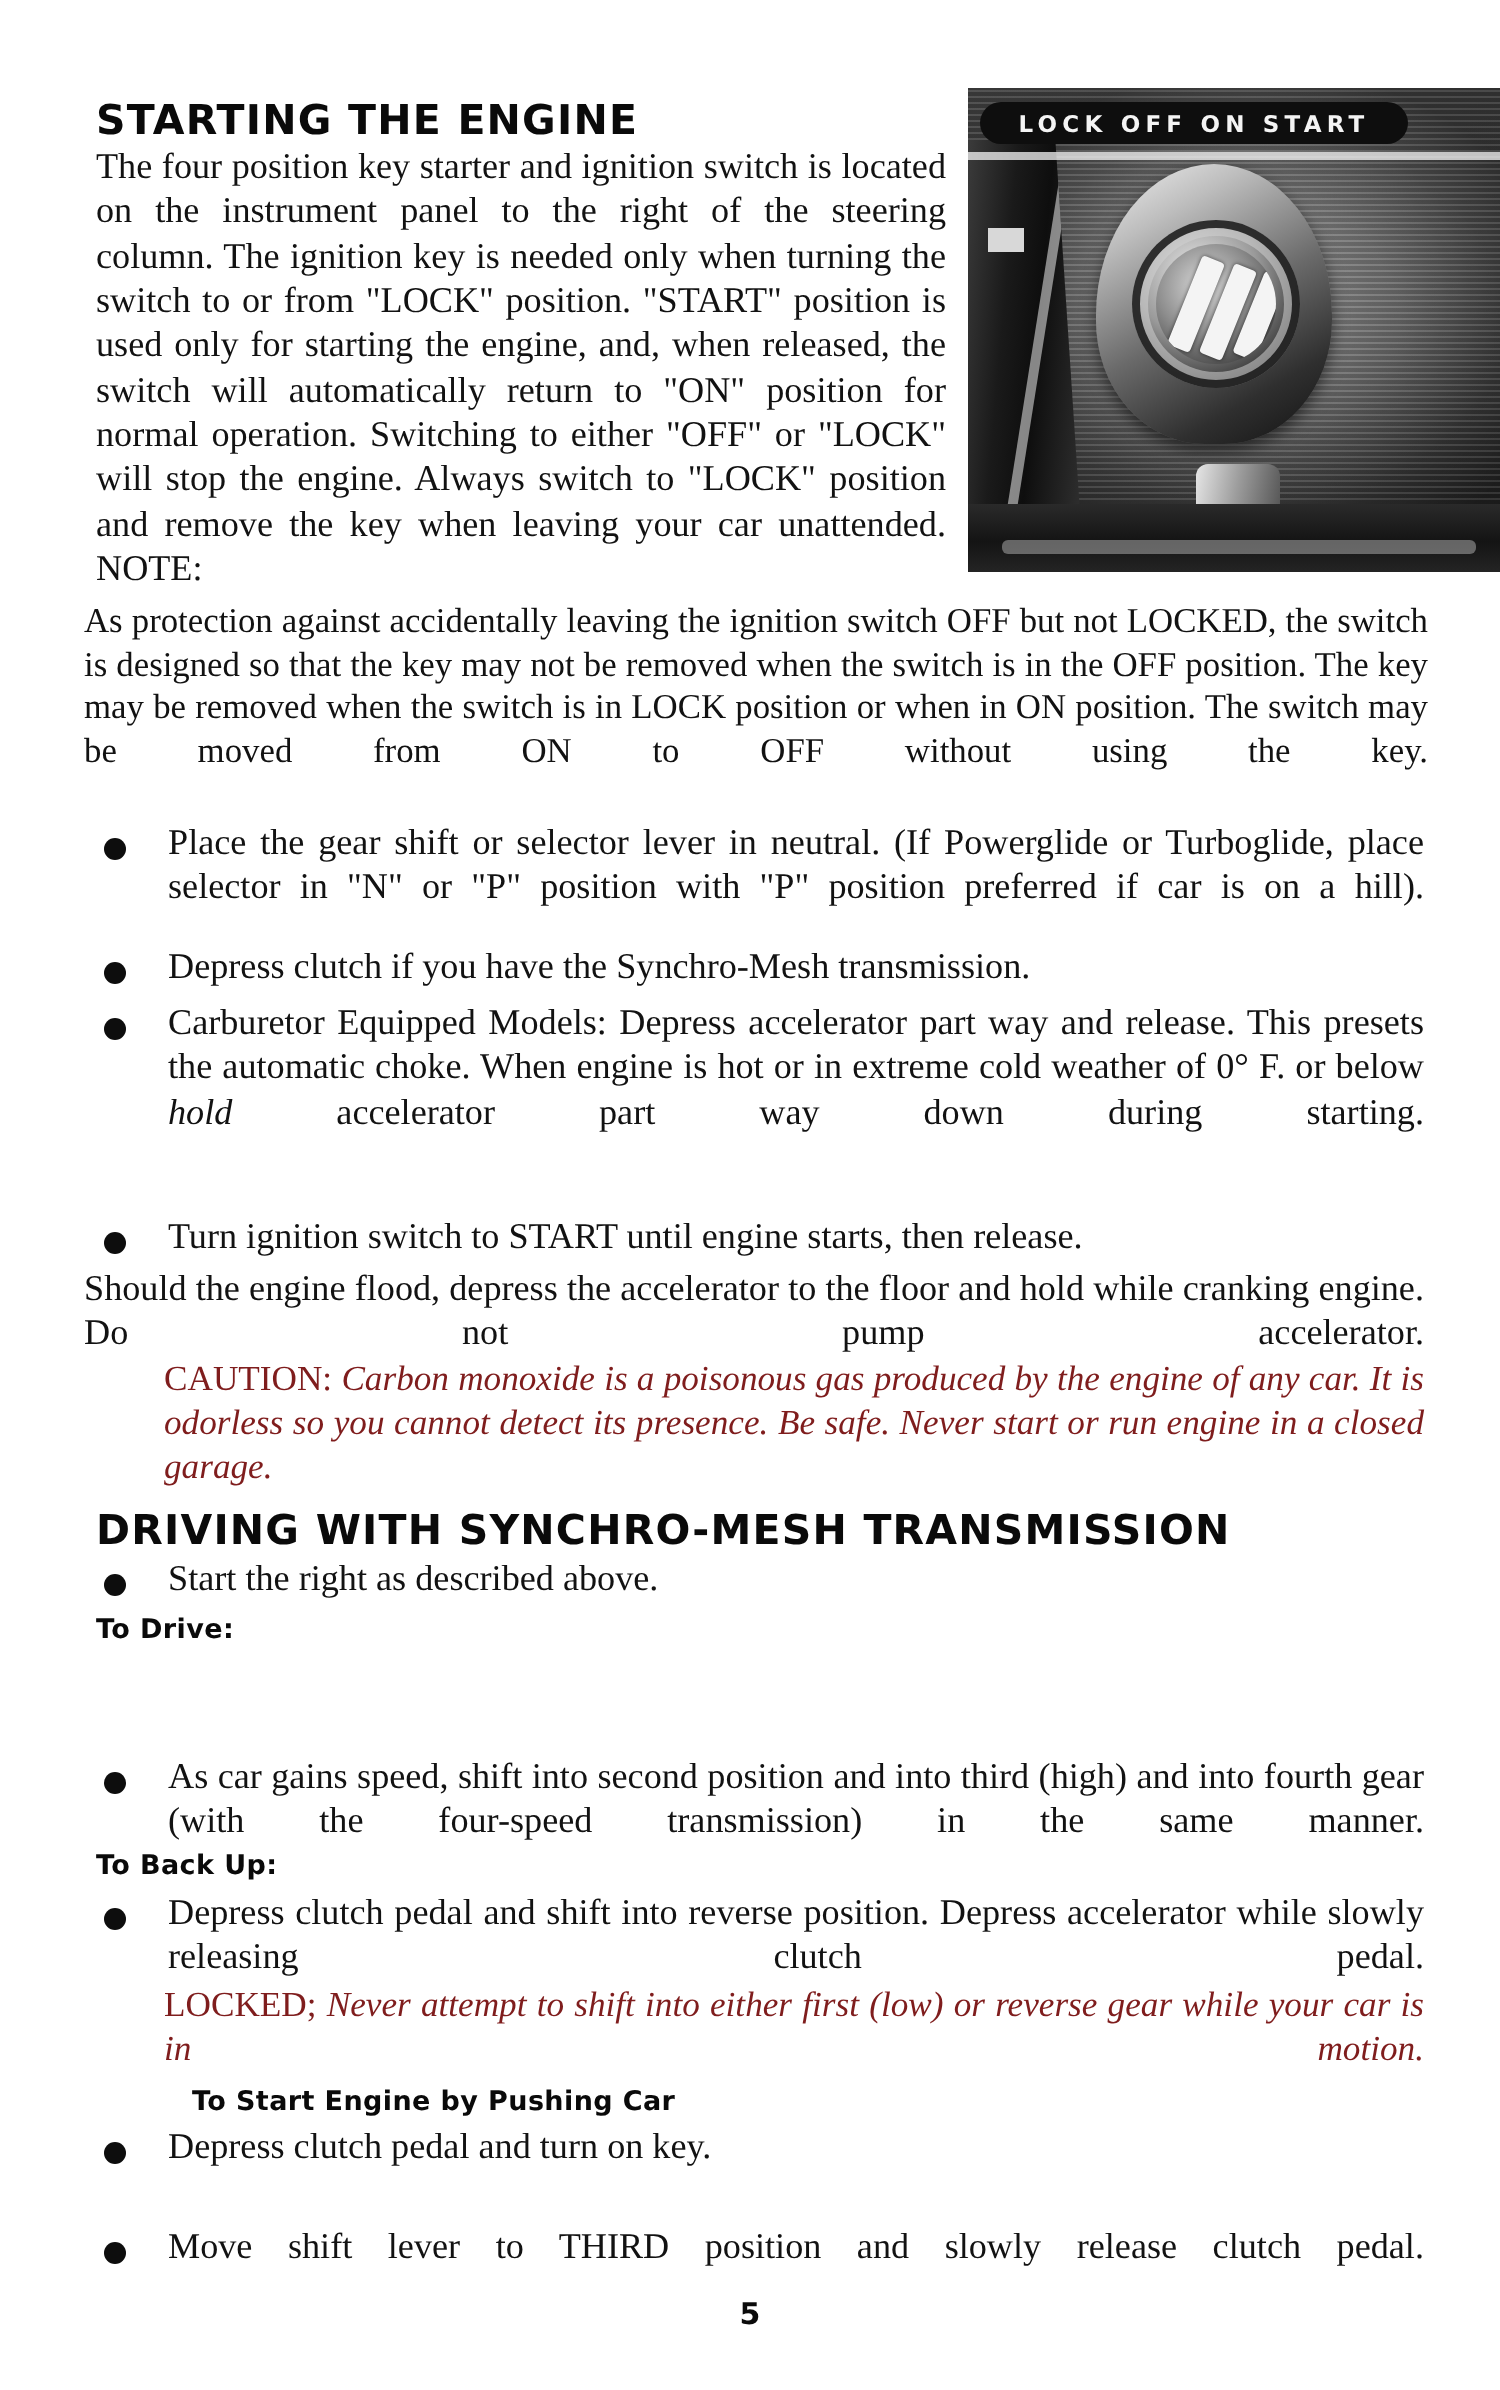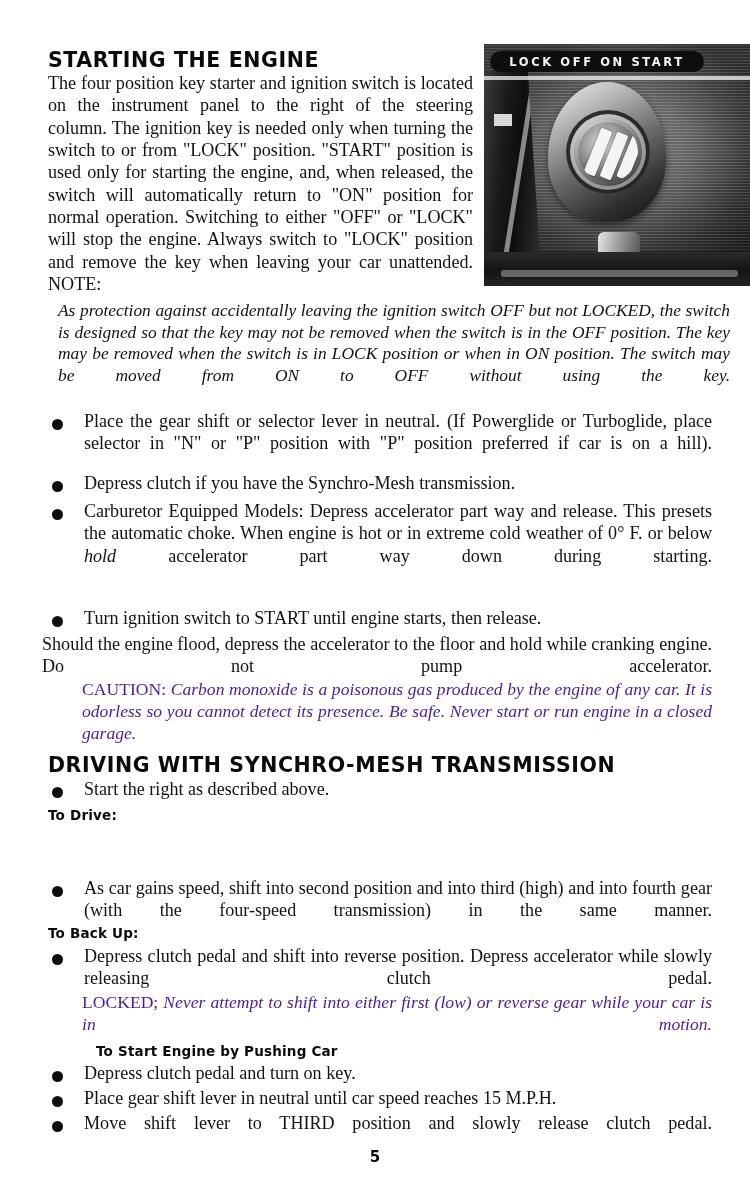--- a/index.html
+++ b/index.html
@@ -48,24 +48,22 @@
     position: absolute;
     font-size: 18.1px;
     line-height: 22.35px;
     text-align: justify;
     text-justify: inter-word;
     color: #121212;
   }
   .para.narrow { width: 425px; }
   .para.full  { width: 670px; }
   .para.ital {
-    font-style: italic;
     font-size: 17.4px;
     line-height: 21.6px;
-    margin-left: 16px;
   }
 
   
   .para::after {
     content: "";
     display: inline-block;
     width: 100%;
   }
 
   
@@ -99,21 +97,21 @@
   .bullet-text.nostretch::after { display: none; }
 
   
   .caution {
     position: absolute;
     width: 630px;
     left: 82px;
     font-size: 17.6px;
     line-height: 22.2px;
     text-align: justify;
-    color: #4c1d95;
+    color: #7f1d1d;
   }
   .caution .lead { font-style: normal; }
   .caution .body { font-style: italic; }
   .caution::after {
     content: "";
     display: inline-block;
     width: 100%;
   }
 
   
@@ -373,24 +371,20 @@
     <span class="body">Never attempt to shift into either first (low) or reverse gear while your car is in motion.</span>
   </div>
 
   <div class="h-sub" style="left:48px; top:1043px;margin-left:48px;">To Start Engine by Pushing Car</div>
 
   <div class="bullet-row" style="left:42px; top:1062px;">
     <span class="bullet-dot"></span>
     <span class="bullet-text nostretch">Depress clutch pedal and turn on key.</span>
   </div>
 
-  <div class="bullet-row" style="left:42px; top:1087px;">
-    <span class="bullet-dot"></span>
-    <span class="bullet-text nostretch">Place gear shift lever in neutral until car speed reaches 15 M.P.H.</span>
-  </div>
 
   <div class="bullet-row" style="left:42px; top:1112px;">
     <span class="bullet-dot"></span>
     <span class="bullet-text">Move shift lever to THIRD position and slowly release clutch pedal.</span>
   </div>
 
   <div class="page-num">5</div>
 
 </div>
 

